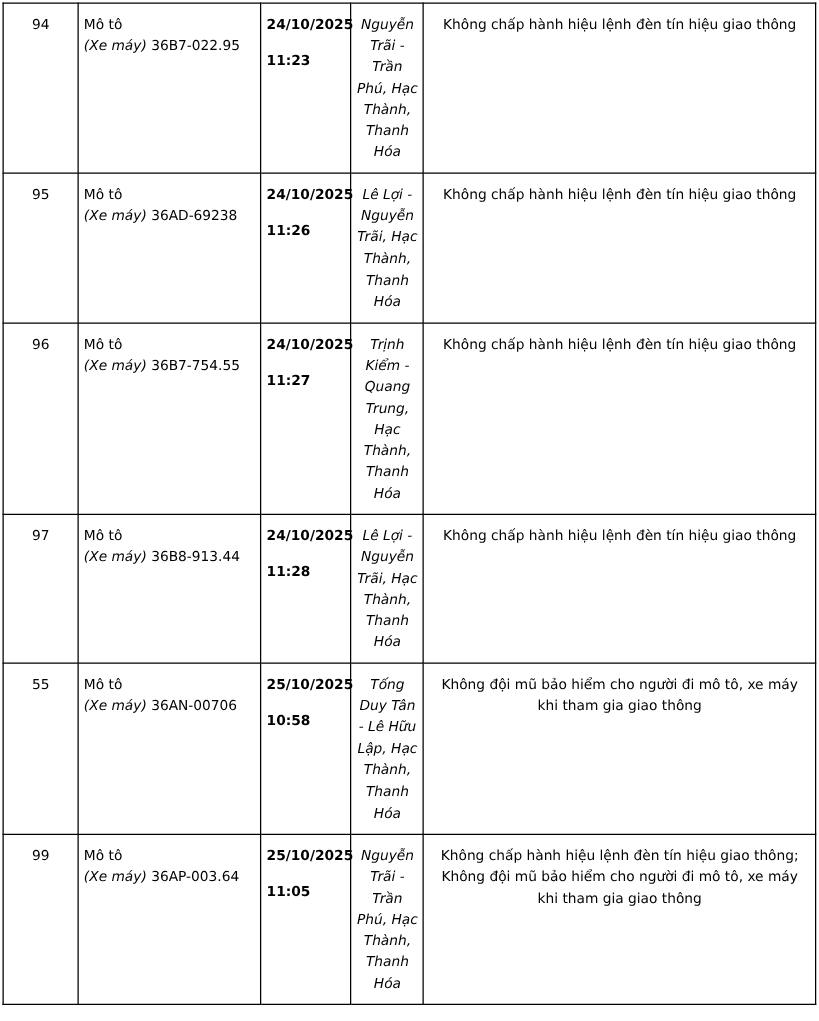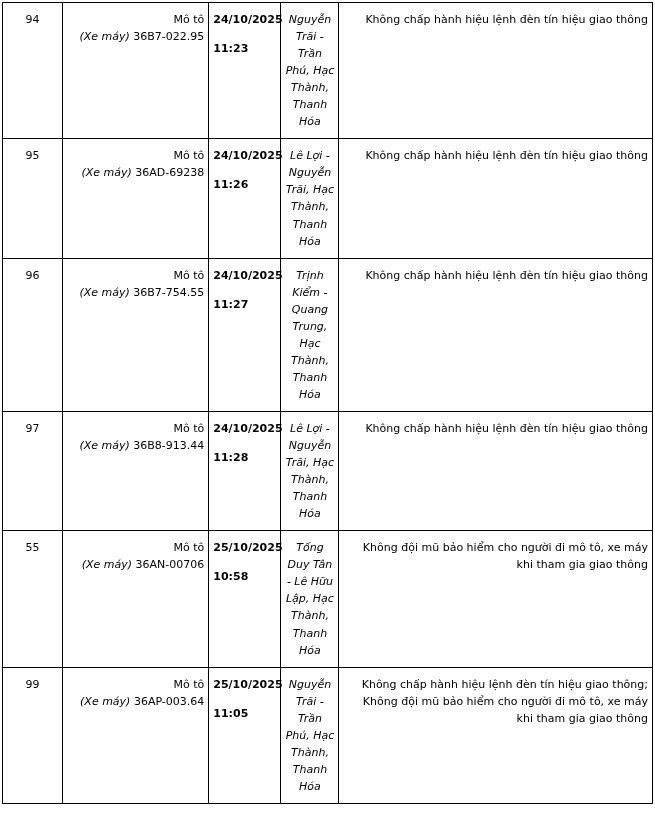--- a/index.html
+++ b/index.html
@@ -38,42 +38,42 @@
   col.c-veh { width: 146px; }
   col.c-time { width: 72px; }
   col.c-loc { width: 58px; }
   col.c-viol { width: 313px; }
 
   td.idx {
     text-align: center;
     padding-top: 9px;
   }
   td.veh {
-    text-align: right;
+    text-align: left;
   }
   td.veh .vtype { display: block; }
   td.veh .vplate { display: block; }
   td.veh .vplate i {
   }
   td.time {
     text-align: left;
     padding-left: 6px;
     font-weight: bold;
   }
   td.time .d { display: block; }
   td.time .t { display: block; margin-top: 12px; }
   td.loc {
     text-align: center;
     padding-left: 2px;
     padding-right: 2px;
     word-wrap: break-word;
     font-style: italic;
   }
   td.viol {
-    text-align: right;
+    text-align: center;
     padding-left: 6px;
     padding-right: 6px;
   }
 </style>
 </head>
 <body>
 
 <div class="sheet">
 
   <table class="violations">

